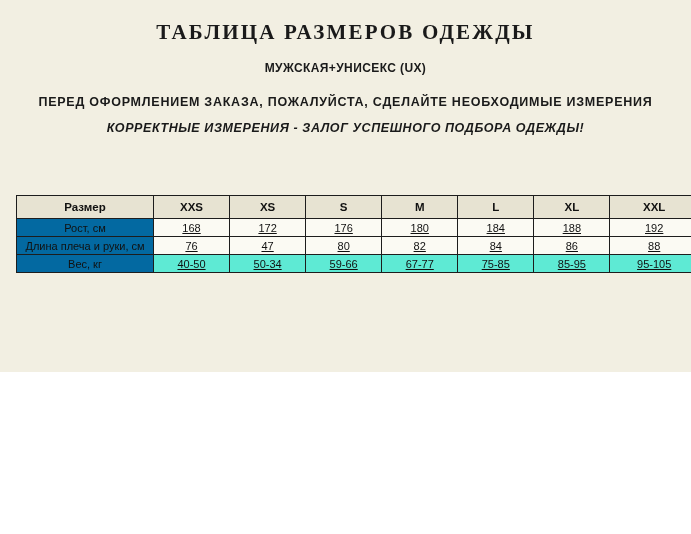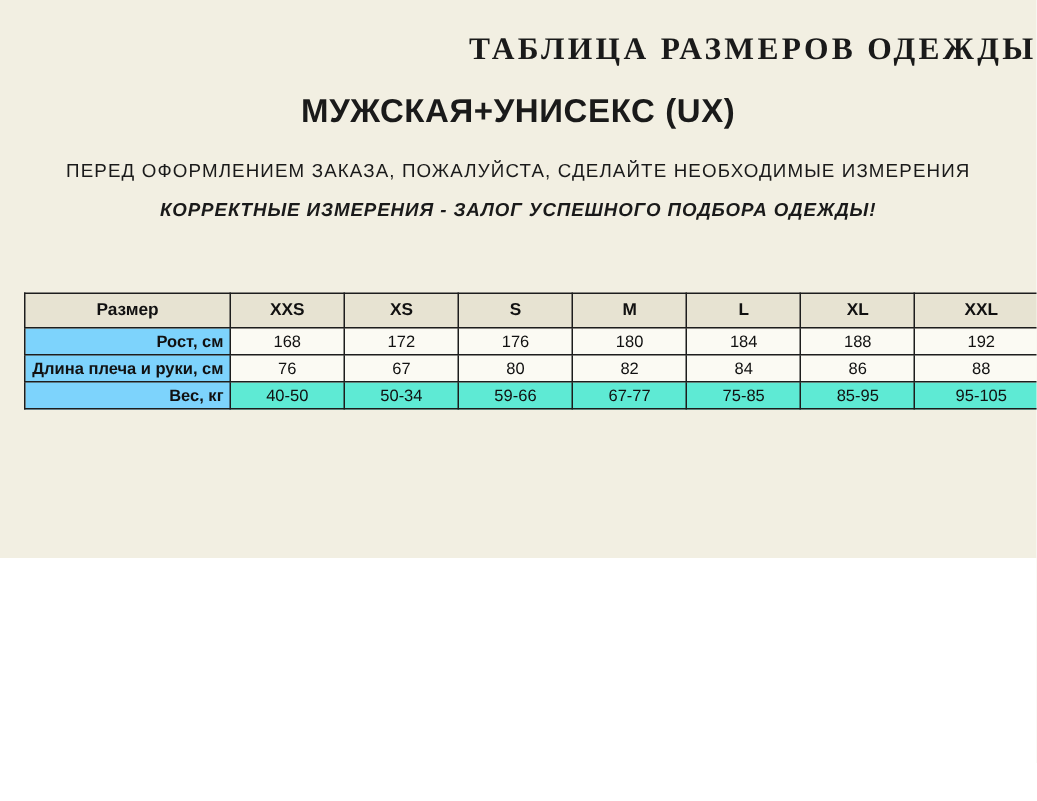--- a/index.html
+++ b/index.html
@@ -29,49 +29,49 @@
   }
   .bottom-block {
     position: absolute;
     left: 0;
     top: 372px;
     width: 691px;
     height: 162px;
     background: #ffffff;
   }
   .title {
-    text-align: right;
+    text-align: center;
     font-size: 21px;
     font-weight: bold;
     letter-spacing: 2.2px;
     color: #1a1a1a;
     margin-top: 20px;
     font-family: "Liberation Serif", serif;
   }
   .subtitle {
     text-align: center;
-    font-size: 22px;
+    font-size: 12px;
     font-weight: bold;
     letter-spacing: 0.4px;
     color: #1a1a1a;
     margin-top: 16px;
     font-family: "Liberation Sans", sans-serif;
   }
   .intro {
     margin-top: 18px;
     text-align: center;
     color: #1a1a1a;
   }
   .intro .line {
     font-size: 12.5px;
     letter-spacing: 0.75px;
     line-height: 19px;
     font-family: "Liberation Sans", sans-serif;
   }
-  .intro .line.l1 { font-weight: normal; }
+  .intro .line.l1 { font-weight: bold; }
   .intro .line.l2 { font-weight: bold; }
   .intro .line.l3 {
     font-style: italic;
     font-weight: bold;
     margin-top: 7px;
     letter-spacing: 0.6px;
   }
   table.sizes {
     position: absolute;
     left: 16px;
@@ -89,29 +89,30 @@
   table.sizes thead th {
     background: #e7e3d2;
     font-weight: bold;
     font-size: 11.5px;
     height: 22px;
   }
   table.sizes thead th.first {
     text-align: center;
   }
   table.sizes tbody td.rowhead {
-    text-align: right;
-    font-weight: bold;
+    text-align: center;
+    font-weight: normal;
     font-size: 11px;
-    background: #7dd3fc;
+    background: #0369a1;
     width: 128px;
   }
   table.sizes tbody td.val {
     text-align: center;
     background: #fbfaf3;
+    text-decoration: underline;
   }
   table.sizes tbody tr.last td.val {
     background: #5eead4;
   }
 </style>
 </head>
 <body>
 
 <div class="page">
   <div class="top-block">
@@ -142,21 +143,21 @@
           <td class="val">172</td>
           <td class="val">176</td>
           <td class="val">180</td>
           <td class="val">184</td>
           <td class="val">188</td>
           <td class="val">192</td>
         </tr>
         <tr>
           <td class="rowhead">Длина плеча и руки, см</td>
           <td class="val">76</td>
-          <td class="val">67</td>
+          <td class="val">47</td>
           <td class="val">80</td>
           <td class="val">82</td>
           <td class="val">84</td>
           <td class="val">86</td>
           <td class="val">88</td>
         </tr>
         <tr class="last">
           <td class="rowhead">Вес, кг</td>
           <td class="val">40-50</td>
           <td class="val">50-34</td>

